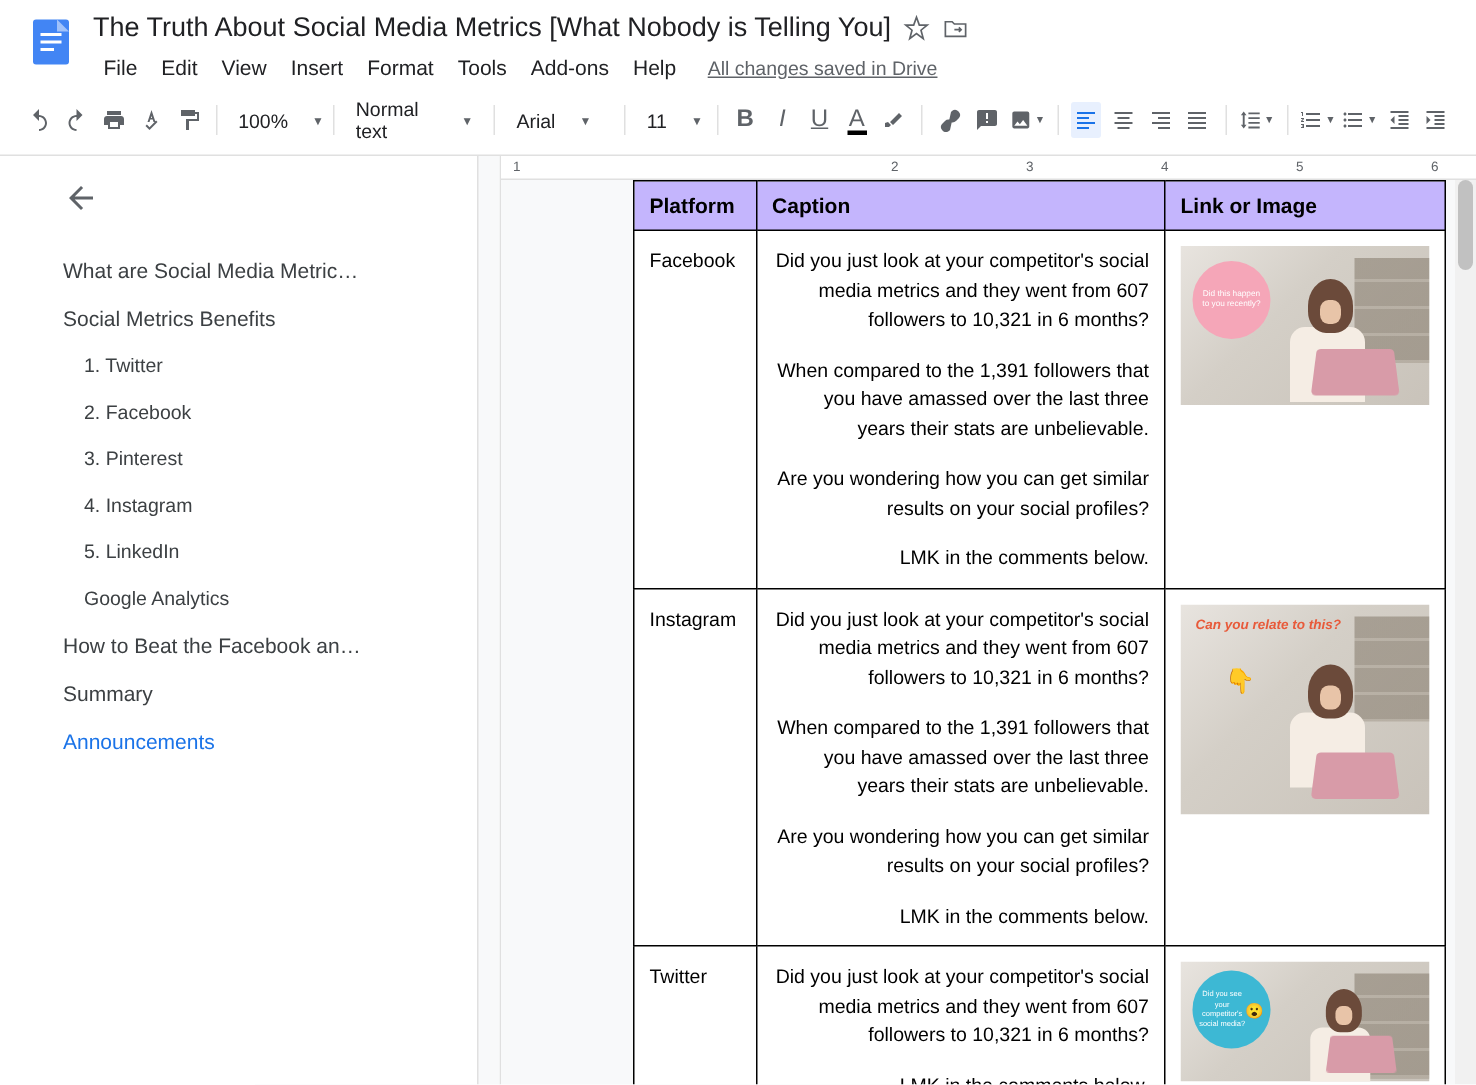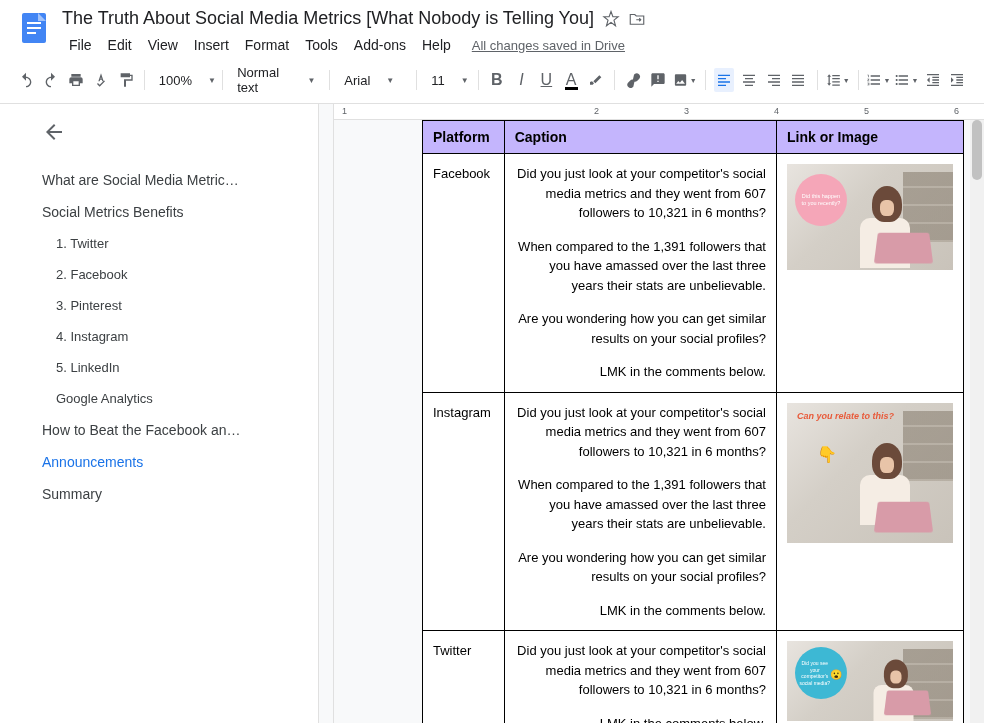--- a/index.html
+++ b/index.html
@@ -261,22 +261,22 @@
     </div>
     <div class="outline-item h1">What are Social Media Metric…</div>
     <div class="outline-item h1">Social Metrics Benefits</div>
     <div class="outline-item h2">1. Twitter</div>
     <div class="outline-item h2">2. Facebook</div>
     <div class="outline-item h2">3. Pinterest</div>
     <div class="outline-item h2">4. Instagram</div>
     <div class="outline-item h2">5. LinkedIn</div>
     <div class="outline-item h2">Google Analytics</div>
     <div class="outline-item h1">How to Beat the Facebook an…</div>
+    <div class="outline-item h1">Summary</div>
     <div class="outline-item h1 active">Announcements</div>
-    <div class="outline-item h1">Summary</div>
     <div class="outline-ruler"></div>
   </div>
 
   <div class="doc-area">
     <div class="ruler">
       <span class="ruler-mark" style="left:8px">1</span>
       <span class="ruler-mark" style="left:260px">2</span>
       <span class="ruler-mark" style="left:350px">3</span>
       <span class="ruler-mark" style="left:440px">4</span>
       <span class="ruler-mark" style="left:530px">5</span>

